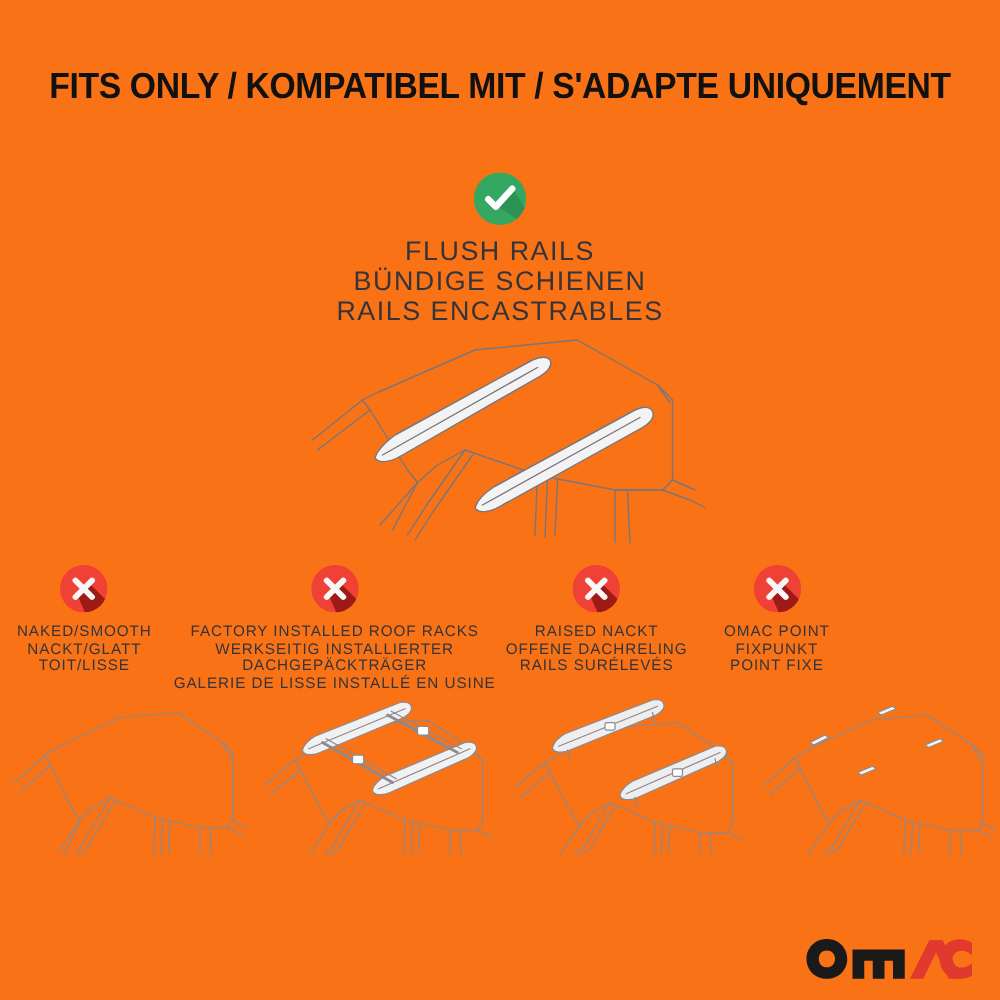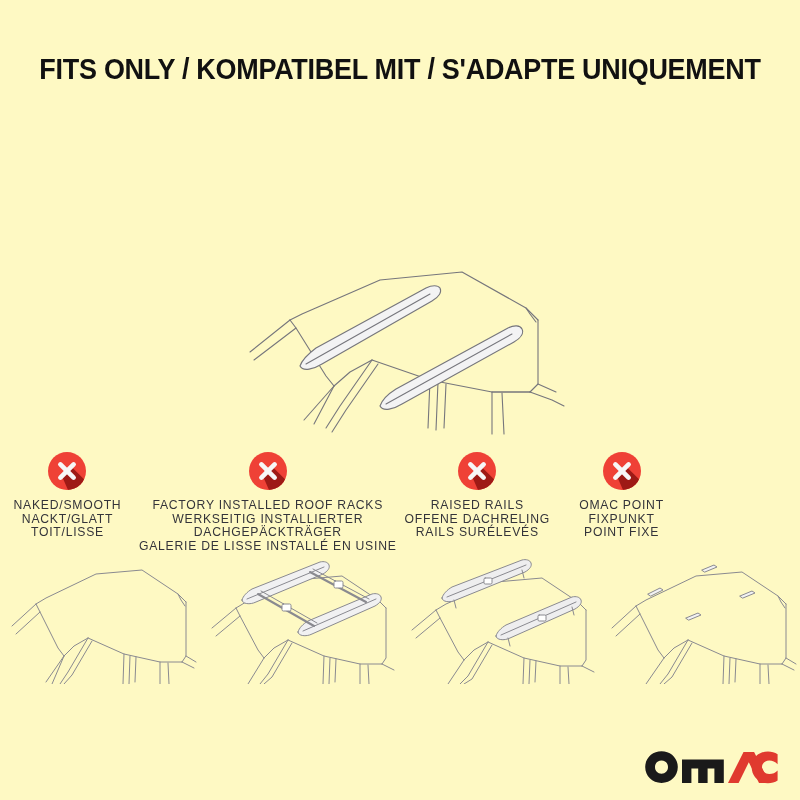--- a/index.html
+++ b/index.html
@@ -6,21 +6,21 @@
   * { box-sizing: border-box; margin: 0; padding: 0; }
   html, body {
     width: 800px; height: 800px;
     background: #ffffff;
     font-family: "Liberation Sans", sans-serif;
     overflow: hidden;
   }
   #page {
     position: relative;
     width: 800px; height: 800px;
-    background: #fef9c3;
+    background: #f97316;
   }
 
   
   .header-title {
     position: absolute;
     left: 0; top: 52px;
     width: 800px;
     text-align: center;
     font-family: "Liberation Sans Narrow", "Liberation Sans", sans-serif;
     font-weight: 700;
@@ -118,20 +118,44 @@
 
   .sr { position: absolute; width:1px; height:1px; overflow:hidden; clip:rect(0 0 0 0); }
 </style>
 </head>
 <body>
 
 <div id="page">
 
   <div class="header-title">FITS ONLY / KOMPATIBEL MIT / S'ADAPTE UNIQUEMENT</div>
 
+  <div class="primary">
+
+    <div class="icon-check-wrap">
+      <svg width="42" height="42" viewBox="0 0 42 42" aria-hidden="true">
+        <defs>
+          <clipPath id="clipCirc">
+              <circle cx="21" cy="21" r="21"></circle>
+            </clipPath>
+        </defs>
+        <circle cx="21" cy="21" r="21" fill="#34a860"></circle>
+        <g clip-path="url(#clipCirc)">
+
+          <path d="M17.4 24.6 L21.5 28.8 L42 42 L42 30 L31.4 13.2 Z" fill="#2c9153" opacity="0.95"></path>
+        </g>
+        <path d="M11.6 21.4 L17.6 27.4 L30.8 13.0" fill="none" stroke="#ffffff" stroke-width="5.1" stroke-linecap="round" stroke-linejoin="round"></path>
+      </svg>
+    </div>
+
+    <div class="primary-labels">
+      <div>FLUSH RAILS</div>
+      <div>BÜNDIGE SCHIENEN</div>
+      <div>RAILS ENCASTRABLES</div>
+    </div>
+  </div>
 
   <div class="hero-illo">
     <svg width="340" height="170" viewBox="0 0 340 170" aria-hidden="true">
       <g fill="none" stroke="#76767c" stroke-width="1.1" stroke-linecap="round" stroke-linejoin="round">
 
         <path d="M60 52 L72 46 L150 12 L232 4 L296 40 L308 52"></path>
         <path d="M296 40 L300 46 L306 54"></path>
         <path d="M60 52 L66 60 L96 108 L104 118"></path>
         <path d="M104 118 L120 104 L142 92"></path>
         <path d="M142 92 L200 112 L262 124 L300 124"></path>
@@ -229,21 +253,21 @@
           <g clip-path="url(#cx3)">
             <path d="M13.2 22.4 L22.2 13.4 L38 29.2 L38 38 L20 38 Z" fill="#9e1a16"></path>
           </g>
           <g stroke="#f7f7f7" stroke-width="4.7" stroke-linecap="round">
             <line x1="12.4" y1="12.4" x2="25.6" y2="25.6"></line>
             <line x1="25.6" y1="12.4" x2="12.4" y2="25.6"></line>
           </g>
         </svg>
       </div>
       <div class="option-labels">
-        <div>RAISED RAILS</div>
+        <div>RAISED NACKT</div>
         <div>OFFENE DACHRELING</div>
         <div>RAILS SURÉLEVÉS</div>
       </div>
     </div>
 
     <div class="option">
       <div class="icon-x-wrap">
         <svg width="38" height="38" viewBox="0 0 38 38" aria-hidden="true">
           <defs>
               <clipPath id="cx4">

